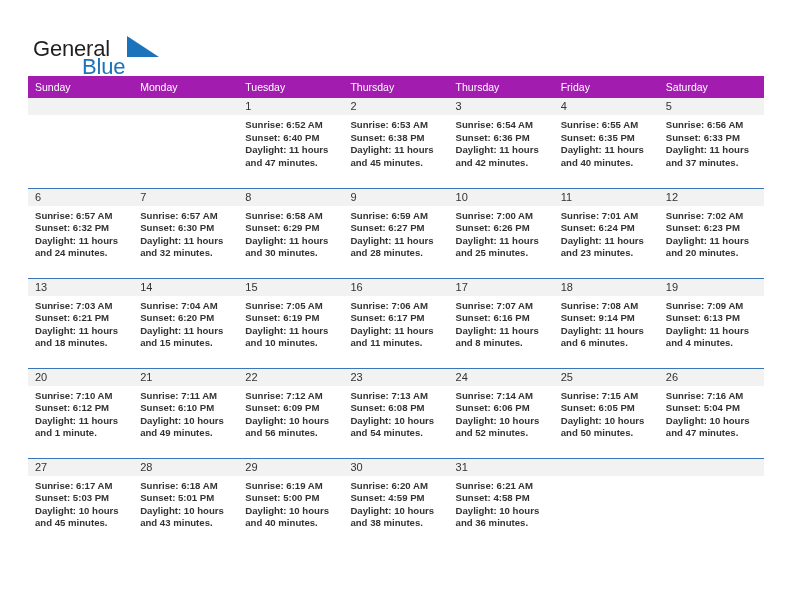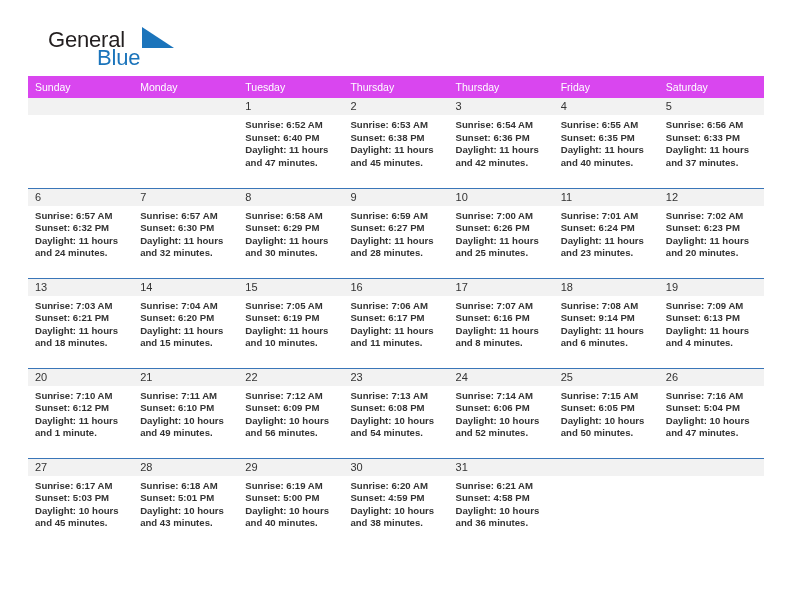--- a/index.html
+++ b/index.html
@@ -20,23 +20,22 @@
     height: 612px;
     box-sizing: border-box;
     padding: 0 28px;
   }
 
   
   .masthead {
     position: relative;
     height: 74px;
     display: flex;
-    align-items: center;
+    align-items: flex-end;
     justify-content: space-between;
-    margin-left: 15px;
   }
   .brand {
     position: relative;
     padding-top: 22px;
     width: 220px;
     height: 56px;
     box-sizing: border-box;
   }
   .brand-general {
     position: absolute;
@@ -82,21 +81,21 @@
   }
 
   
   .calendar {
     width: 736px;
     border-collapse: collapse;
     table-layout: fixed;
     margin-top: 2px;
   }
   .calendar th {
-    background: #d946ef;
+    background: #a21caf;
     color: #ffffff;
     font-size: 10.5px;
     font-weight: normal;
     text-align: left;
     padding: 5px 0 5px 7px;
     height: 19px;
     box-sizing: border-box;
     border: none;
   }
   .calendar td {

